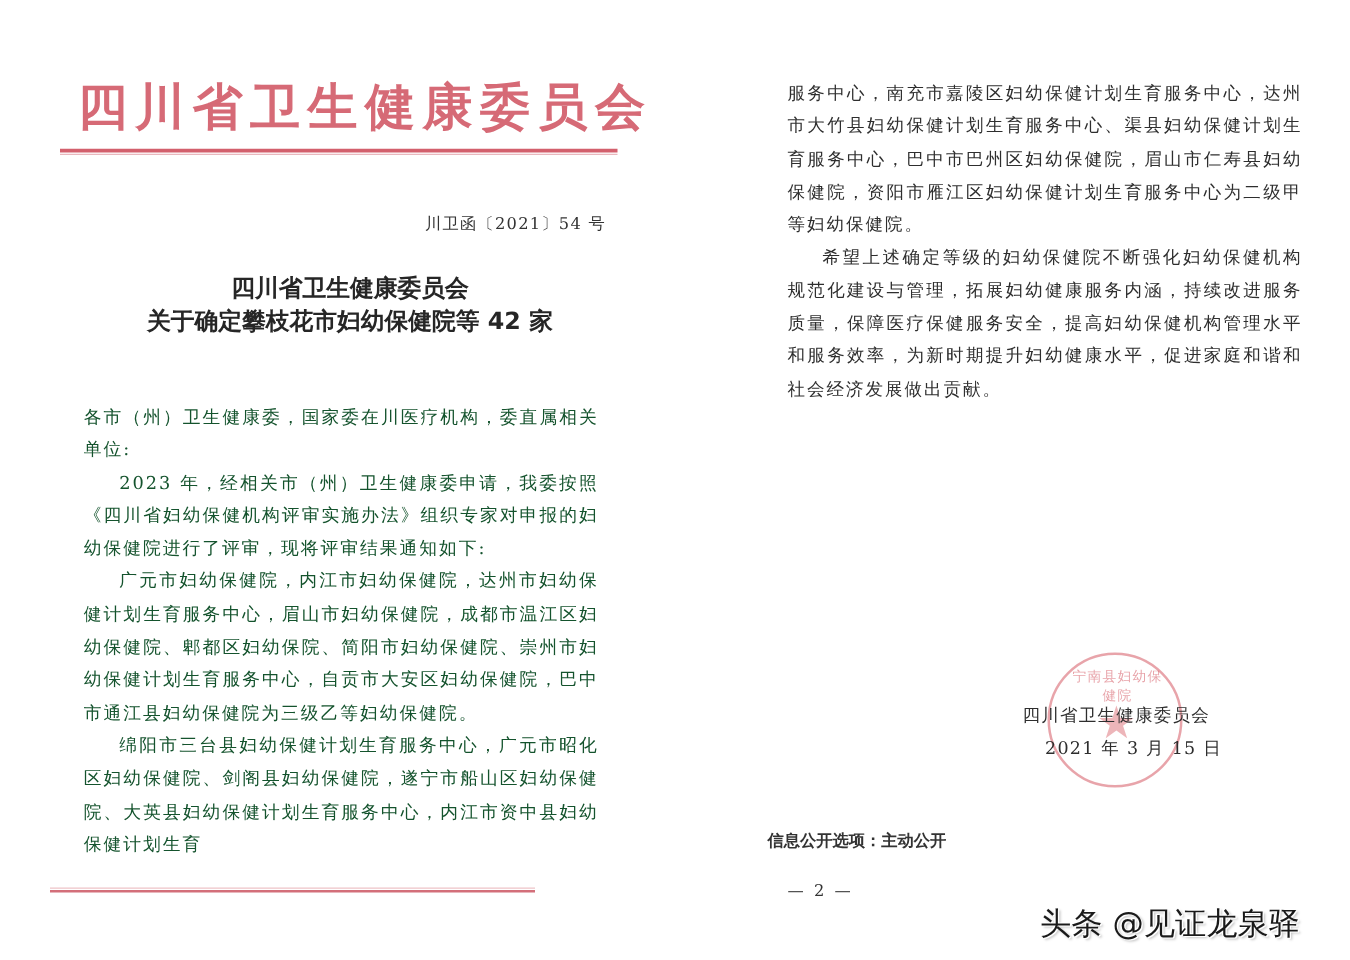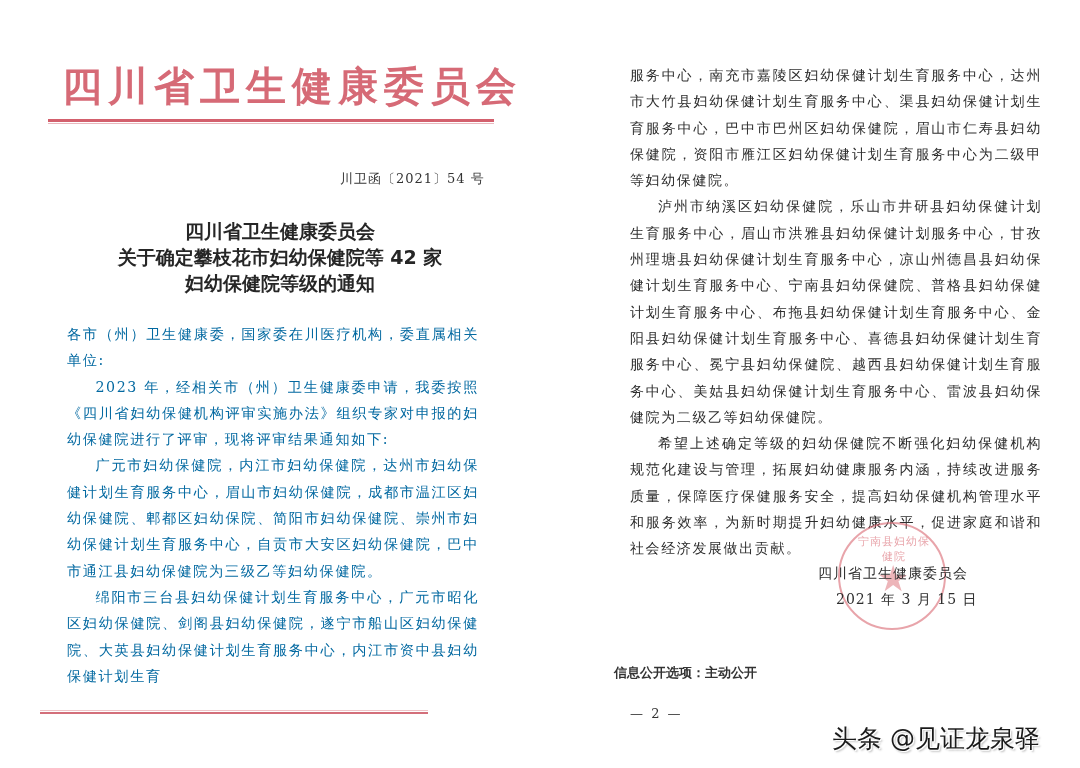--- a/index.html
+++ b/index.html
@@ -29,21 +29,21 @@
       letter-spacing: 1px;
       text-align: right;
     }
     .title-block {
       position: absolute; left: 40px; top: 218px; width: 480px; text-align: center;
       font-family: "DejaVu Sans", "Liberation Sans", sans-serif; font-weight: bold;
       font-size: 19px; line-height: 26px; color: #262626;
     }
     .body-text {
       position: absolute; left: 67px; top: 321px; width: 412px;
-      font-size: 14.2px; line-height: 26.3px; letter-spacing: 1.6px; color: #0369a1;
+      font-size: 14.2px; line-height: 26.3px; letter-spacing: 1.6px; color: #14532d;
     }
     .body-text p { text-align: justify; }
     .indent { text-indent: 2em; }
     .highlight {
       outline: 1.5px solid #cc3c48; outline-offset: 1px;
     }
     .bottom-rule {
       position: absolute; left: 40px; top: 712px; width: 388px; height: 2px;
       background: #d36f7a;
     }
@@ -94,39 +94,37 @@
 
 <div class="page page-left">
   <div class="masthead">四川省卫生健康委员会</div>
   <div class="masthead-rule"></div>
   <div class="masthead-rule-thin"></div>
   <div class="doc-number">川卫函〔2021〕54 号</div>
 
   <div class="title-block">
     <div>四川省卫生健康委员会</div>
     <div>关于确定攀枝花市妇幼保健院等 42 家</div>
-    <div>妇幼保健院等级的通知</div>
   </div>
 
   <div class="body-text">
     <p>各市（州）卫生健康委，国家委在川医疗机构，委直属相关单位:</p>
     <p class="indent">2023 年，经相关市（州）卫生健康委申请，我委按照《四川省妇幼保健机构评审实施办法》组织专家对申报的妇幼保健院进行了评审，现将评审结果通知如下:</p>
     <p class="indent">广元市妇幼保健院，内江市妇幼保健院，达州市妇幼保健计划生育服务中心，眉山市妇幼保健院，成都市温江区妇幼保健院、郫都区妇幼保院、简阳市妇幼保健院、崇州市妇幼保健计划生育服务中心，自贡市大安区妇幼保健院，巴中市通江县妇幼保健院为三级乙等妇幼保健院。</p>
     <p class="indent">绵阳市三台县妇幼保健计划生育服务中心，广元市昭化区妇幼保健院、剑阁县妇幼保健院，遂宁市船山区妇幼保健院、大英县妇幼保健计划生育服务中心，内江市资中县妇幼保健计划生育</p>
   </div>
 
   <div class="bottom-rule-thin"></div>
   <div class="bottom-rule"></div>
 </div>
 
 <div class="page page-right"></div>
 
 <div class="right-text">
   <p>服务中心，南充市嘉陵区妇幼保健计划生育服务中心，达州市大竹县妇幼保健计划生育服务中心、渠县妇幼保健计划生育服务中心，巴中市巴州区妇幼保健院，眉山市仁寿县妇幼保健院，资阳市雁江区妇幼保健计划生育服务中心为二级甲等妇幼保健院。</p>
-  <p class="indent">泸州市纳溪区妇幼保健院，乐山市井研县妇幼保健计划生育服务中心，眉山市洪雅县妇幼保健计划服务中心，甘孜州理塘县妇幼保健计划生育服务中心，凉山州德昌县妇幼保健计划生育服务中心、宁南县妇幼保健院、普格县妇幼保健计划生育服务中心、布拖县妇幼保健计划生育服务中心、金阳县妇幼保健计划生育服务中心、喜德县妇幼保健计划生育服务中心、冕宁县妇幼保健院、越西县妇幼保健计划生育服务中心、美姑县妇幼保健计划生育服务中心、雷波县妇幼保健院为二级乙等妇幼保健院。</p>
   <p class="indent">希望上述确定等级的妇幼保健院不断强化妇幼保健机构规范化建设与管理，拓展妇幼健康服务内涵，持续改进服务质量，保障医疗保健服务安全，提高妇幼保健机构管理水平和服务效率，为新时期提升妇幼健康水平，促进家庭和谐和社会经济发展做出贡献。</p>
 </div>
 
 <div class="stamp">
   <div class="stamp-arc">宁南县妇幼保健院</div>
   <div class="stamp-star">★</div>
 </div>
 
 <div class="signature">
   <div>四川省卫生健康委员会</div>

